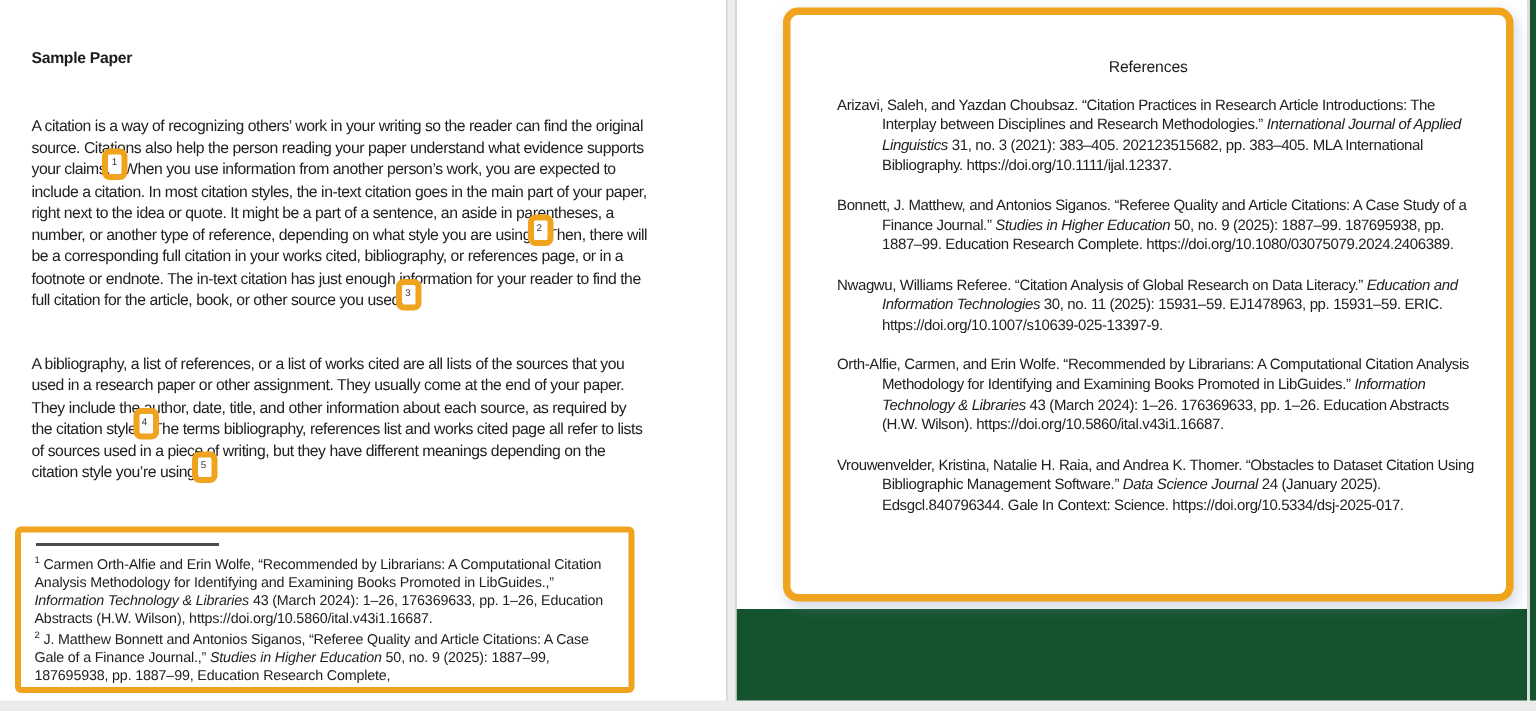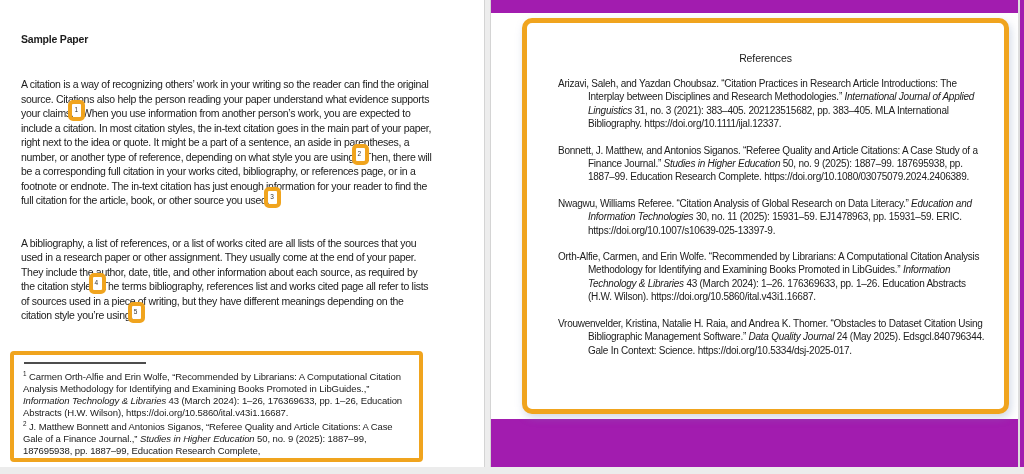--- a/index.html
+++ b/index.html
@@ -2,21 +2,21 @@
 <html style="--orange: #F0A41E;"><head>
 <meta charset="utf-8">
 <style>
   :root{
     --orange:#F0A41E;
     --ink:#212121;
   }
   html,body{margin:0;padding:0;background:#ffffff;}
   .canvas{
     position:relative;width:1024px;height:474px;overflow:hidden;
-    background:#a21caf;color:var(--ink);
+    background:#14532d;color:var(--ink);
     font-family:"Liberation Sans", sans-serif;
   }
 
   
   .page-left{position:absolute;left:0;top:0;width:484px;height:474px;background:#fff;}
   .sample-title{
     position:absolute;left:21px;top:33px;margin:0;
     font-size:10.5px;font-weight:bold;letter-spacing:-0.2px;color:#1c1c1c;
   }
   .body-text{
@@ -47,21 +47,21 @@
   .fn-entry sup{font-size:6.3px;}
 
   
   .page-divider{
     position:absolute;left:484px;top:0;width:7px;height:474px;
     box-sizing:border-box;background:#ededed;
     border-left:1px solid #d4d4d4;border-right:1px solid #d4d4d4;
   }
 
   
-  .page-right{position:absolute;left:491px;top:0;width:527px;height:406px;background:#fff;margin-top:13px;}
+  .page-right{position:absolute;left:491px;top:0;width:527px;height:406px;background:#fff;}
   .right-edge{position:absolute;left:1018px;top:0;width:2px;height:474px;background:#dddddd;}
   .ref-box{
     position:absolute;left:31px;top:5px;width:487px;height:396px;
     box-sizing:border-box;border:5px solid var(--orange);border-radius:10px;
     background:#fff;box-shadow:2px 4px 9px rgba(125,145,185,0.35);
   }
   .ref-title{
     margin:29px 0 13px 0;text-align:center;
     font-size:10.5px;font-weight:normal;letter-spacing:-0.1px;color:#1c1c1c;
   }
@@ -100,20 +100,20 @@
   <div class="page-divider"></div>
 
   <section class="page-right">
     <div class="ref-box">
       <h2 class="ref-title">References</h2>
       <div class="ref-list">
           <div class="ref-entry"><span>Arizavi, Saleh, and Yazdan Choubsaz. “Citation Practices in Research Article Introductions: The Interplay between Disciplines and Research Methodologies.” </span><span class="it">International Journal of Applied Linguistics</span><span> 31, no. 3 (2021): 383–405. 202123515682, pp. 383–405. MLA International Bibliography. https://doi.org/10.1111/ijal.12337.</span></div>
           <div class="ref-entry"><span>Bonnett, J. Matthew, and Antonios Siganos. “Referee Quality and Article Citations: A Case Study of a Finance Journal.” </span><span class="it">Studies in Higher Education</span><span> 50, no. 9 (2025): 1887–99. 187695938, pp. 1887–99. Education Research Complete. https://doi.org/10.1080/03075079.2024.2406389.</span></div>
           <div class="ref-entry"><span>Nwagwu, Williams Referee. “Citation Analysis of Global Research on Data Literacy.” </span><span class="it">Education and Information Technologies</span><span> 30, no. 11 (2025): 15931–59. EJ1478963, pp. 15931–59. ERIC. https://doi.org/10.1007/s10639-025-13397-9.</span></div>
           <div class="ref-entry"><span>Orth-Alfie, Carmen, and Erin Wolfe. “Recommended by Librarians: A Computational Citation Analysis Methodology for Identifying and Examining Books Promoted in LibGuides.” </span><span class="it">Information Technology &amp; Libraries</span><span> 43 (March 2024): 1–26. 176369633, pp. 1–26. Education Abstracts (H.W. Wilson). https://doi.org/10.5860/ital.v43i1.16687.</span></div>
-          <div class="ref-entry"><span>Vrouwenvelder, Kristina, Natalie H. Raia, and Andrea K. Thomer. “Obstacles to Dataset Citation Using Bibliographic Management Software.” </span><span class="it">Data Quality Journal</span><span> 24 (May 2025). Edsgcl.840796344. Gale In Context: Science. https://doi.org/10.5334/dsj-2025-017.</span></div>
+          <div class="ref-entry"><span>Vrouwenvelder, Kristina, Natalie H. Raia, and Andrea K. Thomer. “Obstacles to Dataset Citation Using Bibliographic Management Software.” </span><span class="it">Data Science Journal</span><span> 24 (January 2025). Edsgcl.840796344. Gale In Context: Science. https://doi.org/10.5334/dsj-2025-017.</span></div>
         </div>
     </div>
   </section>
 
   <div class="right-edge"></div>
   <div class="bottom-strip"></div>
 </div>
 
 </body></html>

